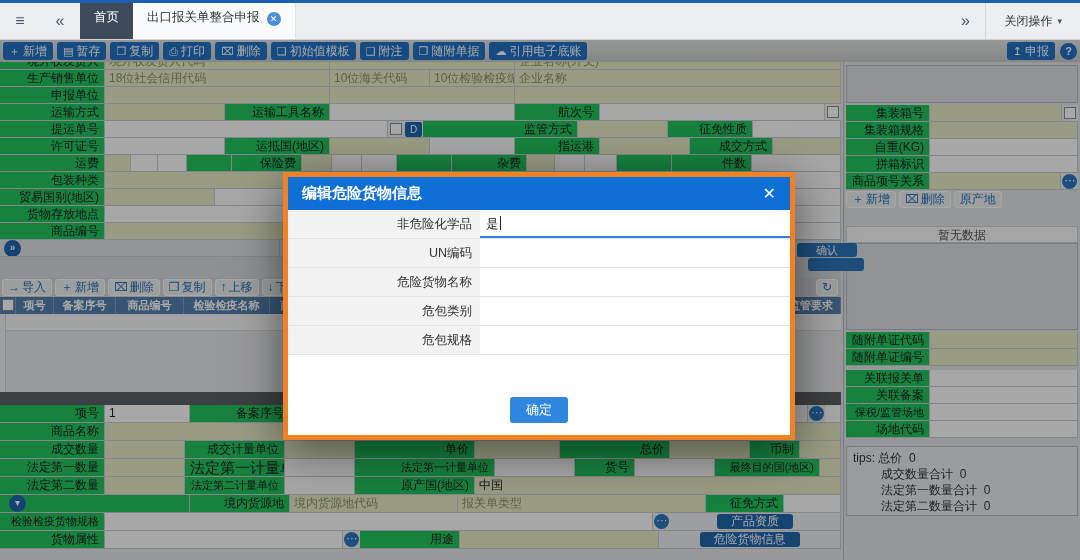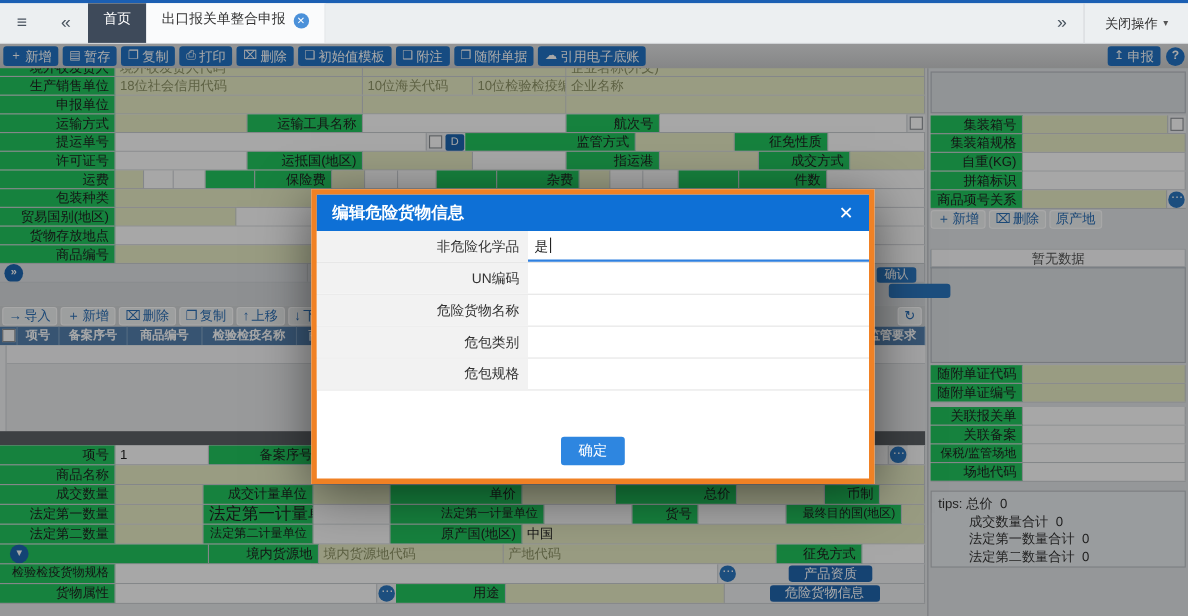--- a/index.html
+++ b/index.html
@@ -234,21 +234,21 @@
   </div>
   <div class="r" style="background:#dfe2e5">
     <div class="c" style="width:280px;background:#dfe2e5;display:flex;align-items:center">
       <div class="circ" style="margin-left:4px">»</div>
     </div>
     <div class="c fill" style="background:#dfe2e5;padding-left:3px">标记唛码及备注</div>
   </div>
   <div class="gap-r11"></div>
 </div>
 
-<div class="frag" style="left:797px;top:243px;width:36px;height:14px;line-height:14px">确认</div>
+<div class="frag" style="left:797px;top:243px;width:60px;height:14px;line-height:14px">确认</div>
 <div class="frag" style="left:808px;top:258px;width:56px;height:13px"></div>
 
 <div class="itb">
   <div class="tb2">
       <span>→</span>
       <span>导入</span>
     </div>
   <div class="tb2">
       <span>＋</span>
       <span>新增</span>
@@ -339,21 +339,21 @@
     <div class="c w" style="width:70px"></div>
     <div class="c l" style="width:120px">原产国(地区)</div>
     <div class="c o fill" style="padding-left:4px">中国</div>
   </div>
   <div class="r">
     <div class="c l" style="width:190px;display:flex;align-items:center">
       <div class="circ" style="margin-left:4px">▾</div>
     </div>
     <div class="c l" style="width:100px">境内货源地</div>
     <div class="c o ph" style="width:168px">境内货源地代码</div>
-    <div class="c o ph" style="width:248px">产地代码</div>
+    <div class="c o ph" style="width:248px">报关单类型</div>
     <div class="c l" style="width:78px">征免方式</div>
     <div class="c w fill"></div>
   </div>
   <div class="r">
     <div class="c l" style="width:105px;font-size:11px">检验检疫货物规格</div>
     <div class="c w" style="width:548px"></div>
     <div class="dots">⋯</div>
     <div class="c btnarea fill">
       <span class="sbtn">产品资质</span>
     </div>

